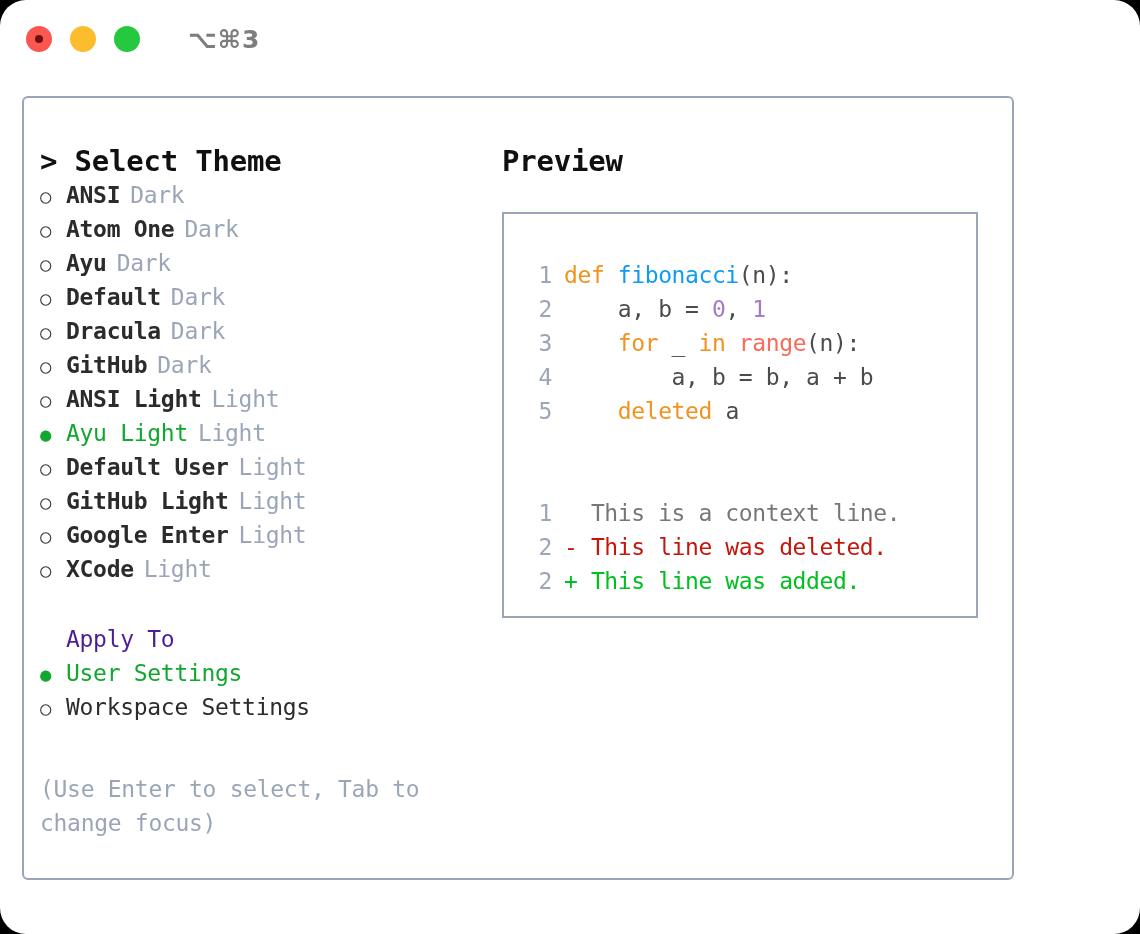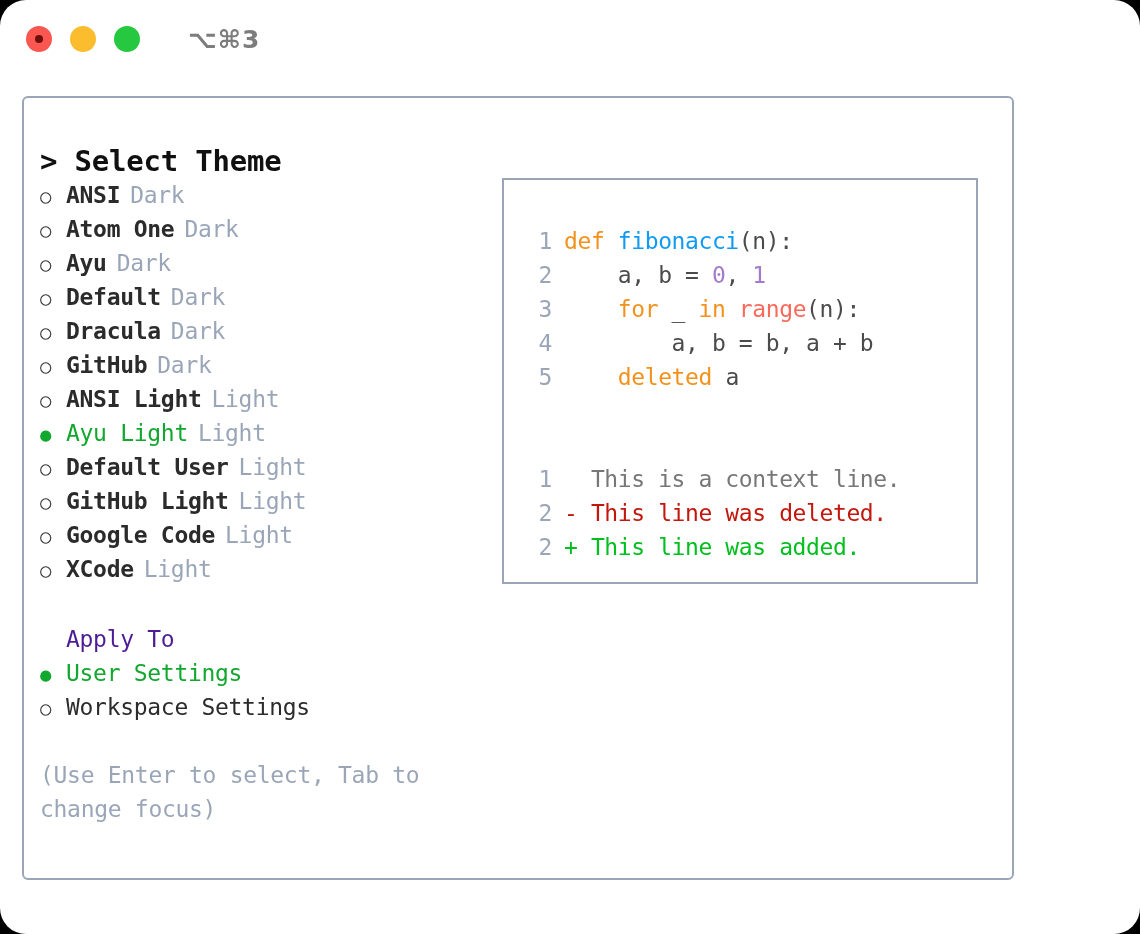--- a/index.html
+++ b/index.html
@@ -141,21 +141,21 @@
     letter-spacing: -0.3px;
     line-height: 34px;
     height: 34px;
     padding-left: 26px;
     white-space: pre;
   }
   .apply-row .opt-label { font-weight: 400; color: #2b2b2b; }
   .apply-row.selected .opt-label { color: #12a72e; }
 
   .hint {
-    margin-top: 34px;
+    margin-top: 48px;
     font-size: 23px;
     color: #9aa6b8;
     line-height: 34px;
     width: 400px;
     letter-spacing: -0.3px;
   }
 
   
   .right-col {
     position: absolute;
@@ -278,21 +278,21 @@
           </div>
 
           <div class="opt-row">
             <span class="marker">○</span>
             <span class="opt-label">GitHub Light</span>
             <span class="opt-suffix">Light</span>
           </div>
 
           <div class="opt-row">
             <span class="marker">○</span>
-            <span class="opt-label">Google Code</span>
+            <span class="opt-label">Google Enter</span>
             <span class="opt-suffix">Light</span>
           </div>
 
           <div class="opt-row">
             <span class="marker">○</span>
             <span class="opt-label">XCode</span>
             <span class="opt-suffix">Light</span>
           </div>
 
         </div>
@@ -309,20 +309,21 @@
           <div class="opt-row apply-row">
             <span class="marker">○</span>
             <span class="opt-label">Workspace Settings</span>
           </div>
         </div>
 
         <div class="hint">(Use Enter to select, Tab to change focus)</div>
       </div>
 
       <div class="right-col">
+        <div class="pane-title">Preview</div>
 
         <div class="preview-box">
 
           <div class="code-line">
             <span class="lineno">1</span>
             <span class="code-body"><span class="tok-kw">def </span><span class="tok-fn">fibonacci</span><span class="tok-plain">(n):</span></span>
           </div>
 
           <div class="code-line">
             <span class="lineno">2</span>

